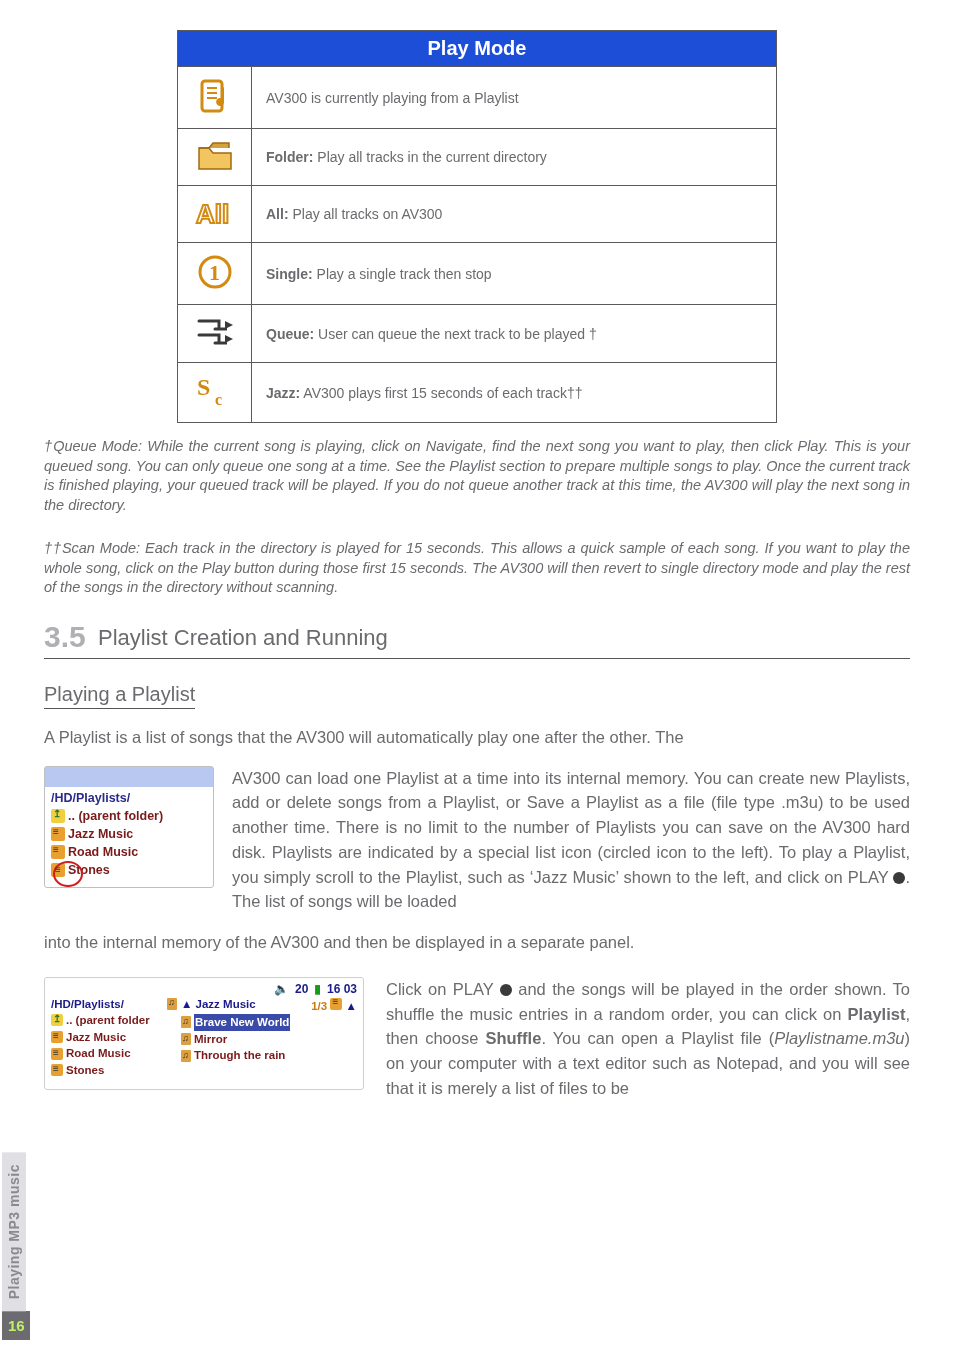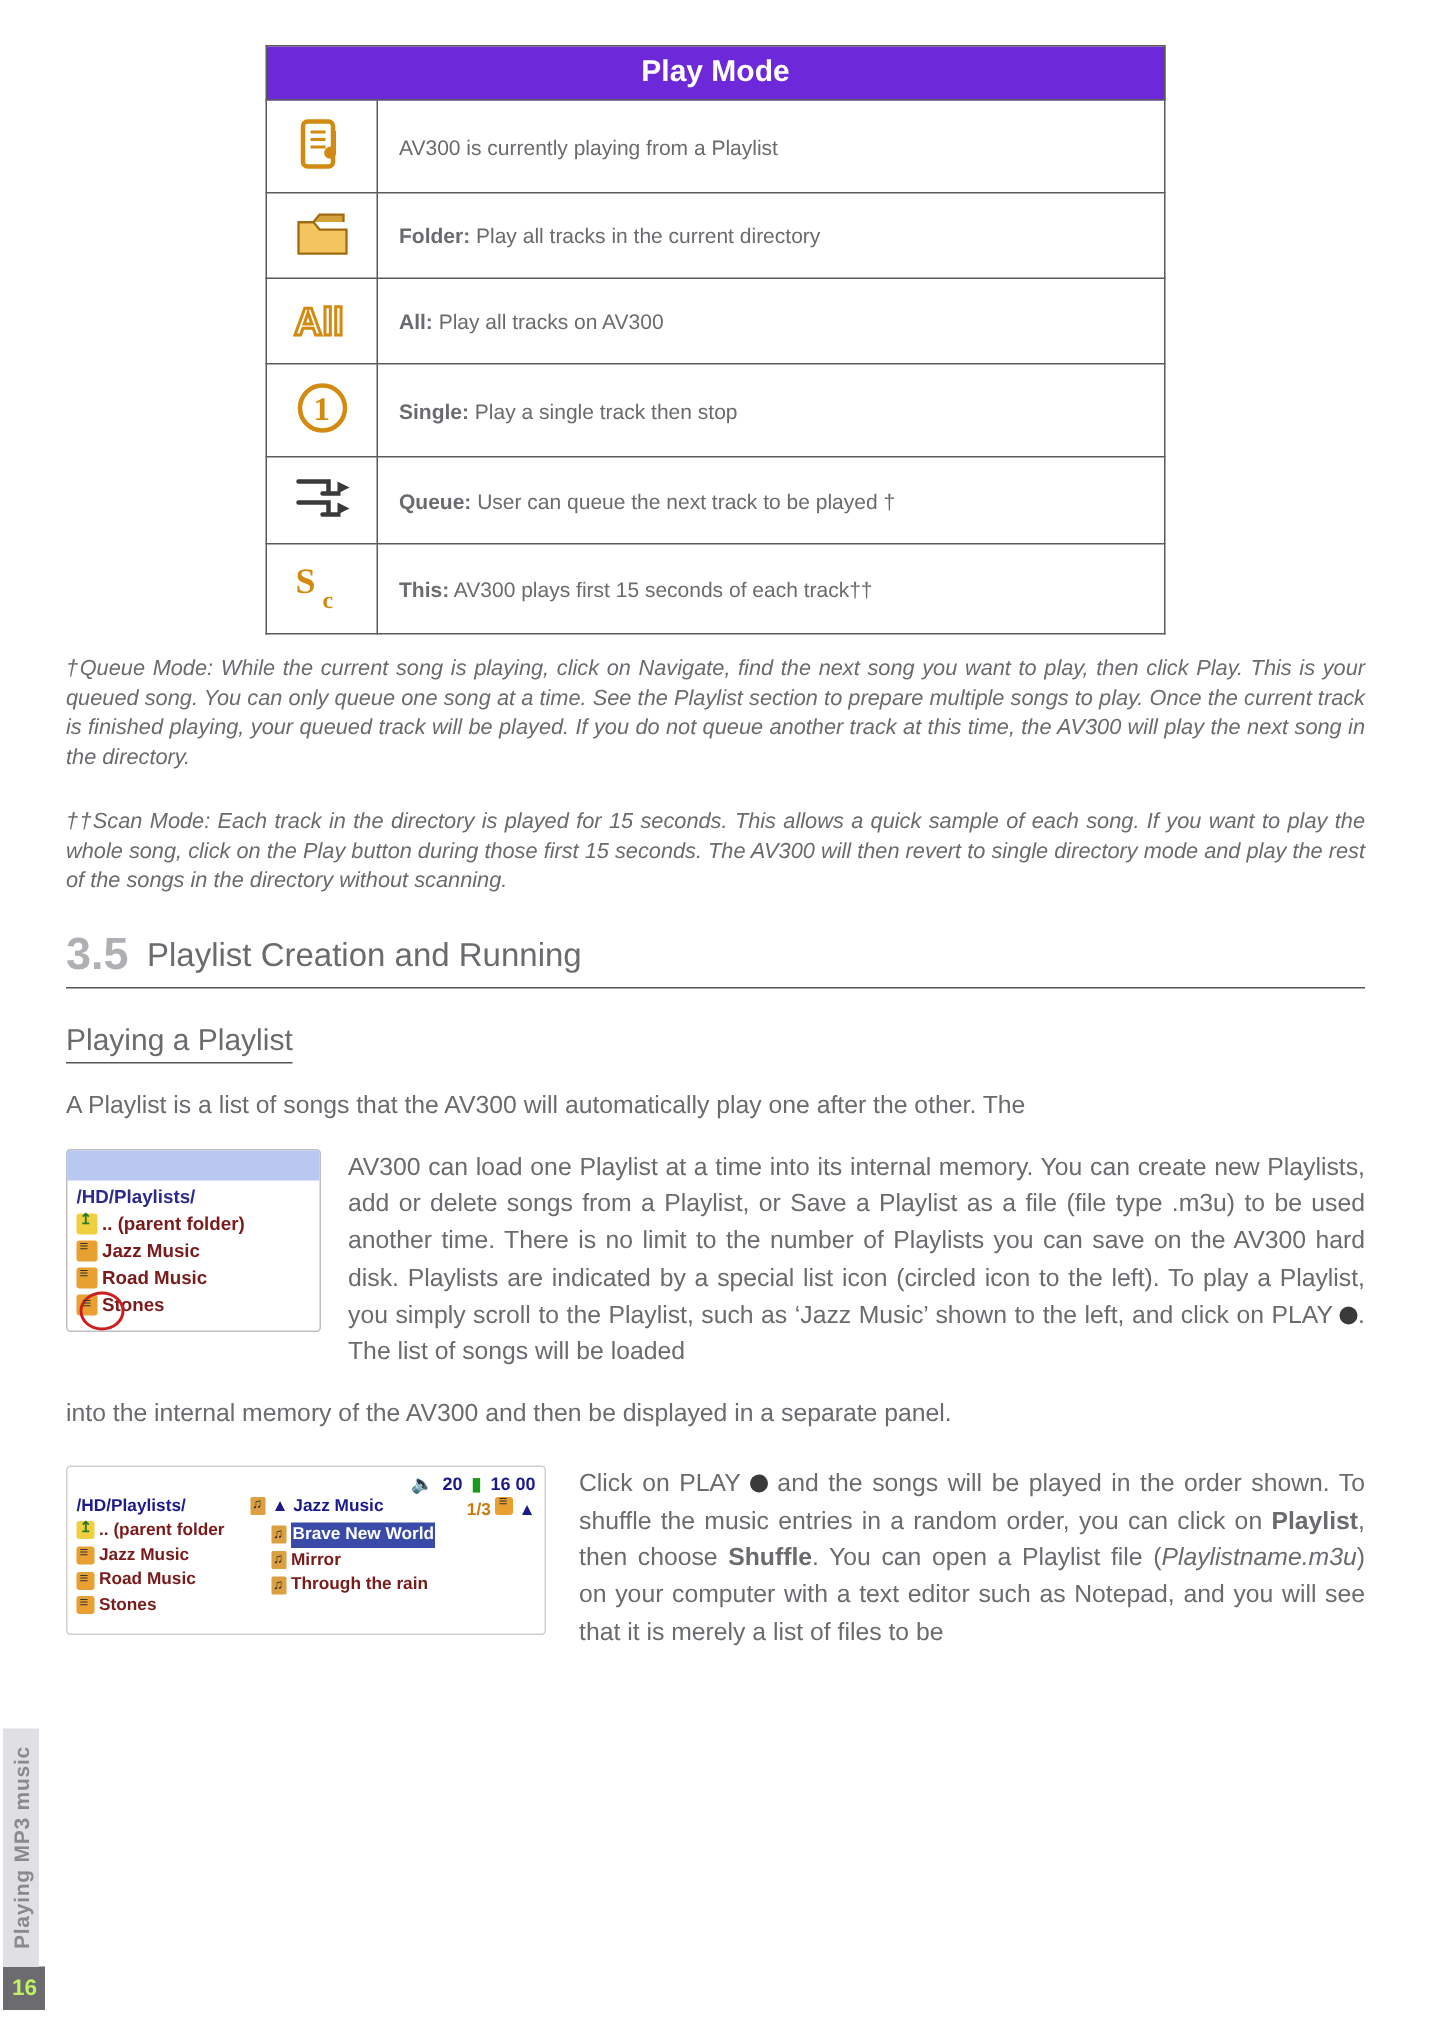--- a/index.html
+++ b/index.html
@@ -12,21 +12,21 @@
     position: relative;
     padding: 30px 44px 0 44px;
   }
   .table-wrap { display:flex; justify-content:center; }
   table.play-mode {
     border-collapse: collapse;
     width: 600px;
     border: 1px solid #5a5a5e;
   }
   table.play-mode th {
-    background: #6d28d9;
+    background: #1d4ed8;
     color: #fff;
     font-weight: bold;
     font-size: 20px;
     padding: 6px 0;
     border: 1px solid #5a5a5e;
   }
   table.play-mode td {
     border: 1px solid #5a5a5e;
     padding: 20px 14px;
     font-size: 14px;
@@ -226,21 +226,21 @@
       </span></td>
       <td><b>Queue:</b><span> User can queue the next track to be played †</span></td>
     </tr>
     <tr>
       <td class="icon-cell"><span class="mode-icon">
         <svg width="40" height="36" viewBox="0 0 40 36">
                 <text x="2" y="22" font-family="Arial Black" font-weight="900" font-size="24" fill="#d38a10">S</text>
                 <text x="20" y="32" font-family="Arial Black" font-weight="900" font-size="16" fill="#d38a10">c</text>
               </svg>
       </span></td>
-      <td><b>This:</b><span> AV300 plays first 15 seconds of each track††</span></td>
+      <td><b>Jazz:</b><span> AV300 plays first 15 seconds of each track††</span></td>
     </tr>
   </tbody>
 </table>
 </div>
 
 <p class="footnote">†Queue Mode: While the current song is playing, click on Navigate, find the next song you want to play, then click Play. This is your queued song. You can only queue one song at a time. See the Playlist section to prepare multiple songs to play. Once the current track is finished playing, your queued track will be played. If you do not queue another track at this time, the AV300 will play the next song in the directory.</p>
 <p class="footnote">††Scan Mode: Each track in the directory is played for 15 seconds. This allows a quick sample of each song. If you want to play the whole song, click on the Play button during those first 15 seconds. The AV300 will then revert to single directory mode and play the rest of the songs in the directory without scanning.</p>
 
 <h2 class="section">
   <span class="num">3.5</span>&nbsp;&nbsp;<span>Playlist Creation and Running</span>
@@ -278,21 +278,21 @@
 
 <p class="body" style="margin-top:16px;">into the internal memory of the AV300 and then be displayed in a separate panel.</p>
 
 <div class="lower-block">
   <div class="shot2">
     <div class="shot2box">
       <div class="statusbar">
         <span>🔈</span>
         <span>20</span>
         <span class="batt">▮</span>
-        <span>16 00</span>
+        <span>16 03</span>
       </div>
       <div class="panes">
         <div class="pane1">
           <div class="toprow">
               <span>/HD/Playlists/</span>
               <span class="tiny-note"></span>
             </div>
           <div class="prow">
               <span class="tiny-up"></span>
               <span>.. (parent folder</span>

